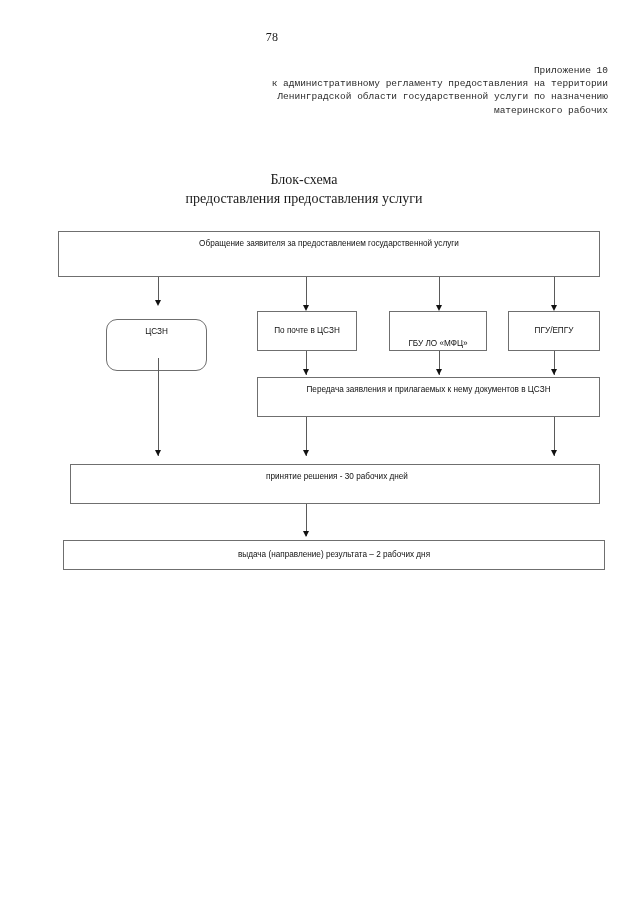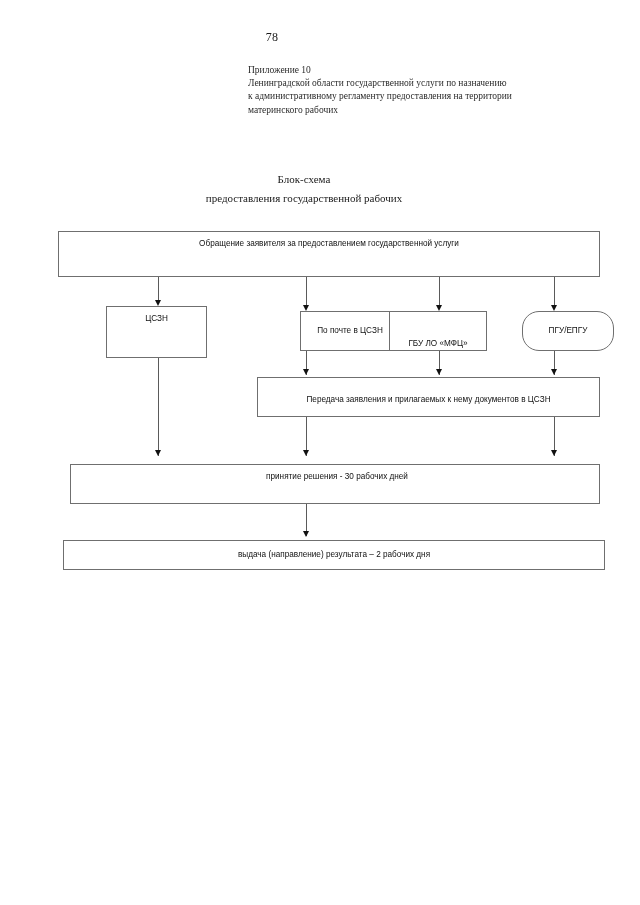--- a/index.html
+++ b/index.html
@@ -31,35 +31,36 @@
     font-size: 12px;
     color: #1a1a1a;
     letter-spacing: .3px;
   }
 
   .appendix-block {
     position: absolute;
     top: 64px;
     right: 32px;
     width: 360px;
-    font-family: Liberation Serif, serif;
+    text-align: right;
+    font-family: Liberation Mono, monospace;
     font-size: 9.5px;
     line-height: 13.2px;
     color: #2a2a2a;
   }
   .appendix-block .ln { display: block; white-space: nowrap; }
 
   .doc-title {
     position: absolute;
     top: 170px;
     left: 0;
     width: 608px;
     text-align: center;
     font-family: "Liberation Serif", serif;
-    font-size: 11px;
+    font-size: 14px;
     line-height: 19px;
     color: #1a1a1a;
   }
   .doc-title .ln { display: block; }
 
   
   .chart {
     position: absolute;
     left: 0;
     top: 0;
@@ -101,74 +102,74 @@
 </style>
 </head>
 <body>
 
 <div id="page">
 
   <div class="page-number">78</div>
 
   <div class="appendix-block">
     <span class="ln">Приложение 10</span>
+    <span class="ln">к  административному регламенту предоставления на территории</span>
     <span class="ln">Ленинградской области государственной услуги по  назначению</span>
-    <span class="ln">к  административному регламенту предоставления на территории</span>
     <span class="ln">материнского рабочих</span>
   </div>
 
   <div class="doc-title">
     <span class="ln">Блок-схема</span>
-    <span class="ln">предоставления государственной рабочих</span>
+    <span class="ln">предоставления предоставления услуги</span>
   </div>
 
   <div class="chart">
 
     <div class="node" style="left:58px; top:231px; width:542px; height:46px;">
       <span class="txt">Обращение заявителя за предоставлением государственной услуги</span>
     </div>
 
     <div class="vline" style="left:158px; top:277px; height:26px;"></div>
     <div class="arrowhead" style="left:154.5px; top:300px;"></div>
 
     <div class="vline" style="left:306px; top:277px; height:31px;"></div>
     <div class="arrowhead" style="left:302.5px; top:305px;"></div>
 
     <div class="vline" style="left:439px; top:277px; height:31px;"></div>
     <div class="arrowhead" style="left:435.5px; top:305px;"></div>
 
     <div class="vline" style="left:554px; top:277px; height:31px;"></div>
     <div class="arrowhead" style="left:550.5px; top:305px;"></div>
 
-    <div class="node" style="left:106px; top:306px; width:101px; height:52px;">
+    <div class="node" style="left:106px; top:319px; width:101px; height:52px;border-radius:11px;">
       <span class="txt">ЦСЗН</span>
     </div>
 
-    <div class="node centered" style="left:257px; top:311px; width:100px; height:40px;margin-left:43px;">
+    <div class="node centered" style="left:257px; top:311px; width:100px; height:40px;">
       <span class="txt">По почте в ЦСЗН</span>
     </div>
 
     <div class="node centered" style="left:389px; top:311px; width:98px; height:40px;align-items:flex-end;">
       <span class="txt">ГБУ ЛО «МФЦ»</span>
     </div>
 
-    <div class="node centered" style="left:522px; top:311px; width:92px; height:40px;border-radius:17px;">
+    <div class="node centered" style="left:508px; top:311px; width:92px; height:40px;">
       <span class="txt">ПГУ/ЕПГУ</span>
     </div>
 
     <div class="vline" style="left:306px; top:351px; height:24px;"></div>
     <div class="arrowhead" style="left:302.5px; top:369px;"></div>
 
     <div class="vline" style="left:439px; top:351px; height:24px;"></div>
     <div class="arrowhead" style="left:435.5px; top:369px;"></div>
 
     <div class="vline" style="left:554px; top:351px; height:24px;"></div>
     <div class="arrowhead" style="left:550.5px; top:369px;"></div>
 
-    <div class="node" style="left:257px; top:377px; width:343px; height:40px;align-items:center;">
+    <div class="node" style="left:257px; top:377px; width:343px; height:40px;">
       <span class="txt">Передача заявления и прилагаемых к нему документов в ЦСЗН</span>
     </div>
 
     <div class="vline" style="left:158px; top:358px; height:98px;"></div>
     <div class="arrowhead" style="left:154.5px; top:450px;"></div>
 
     <div class="vline" style="left:306px; top:417px; height:39px;"></div>
     <div class="arrowhead" style="left:302.5px; top:450px;"></div>
 
     <div class="vline" style="left:554px; top:417px; height:39px;"></div>

